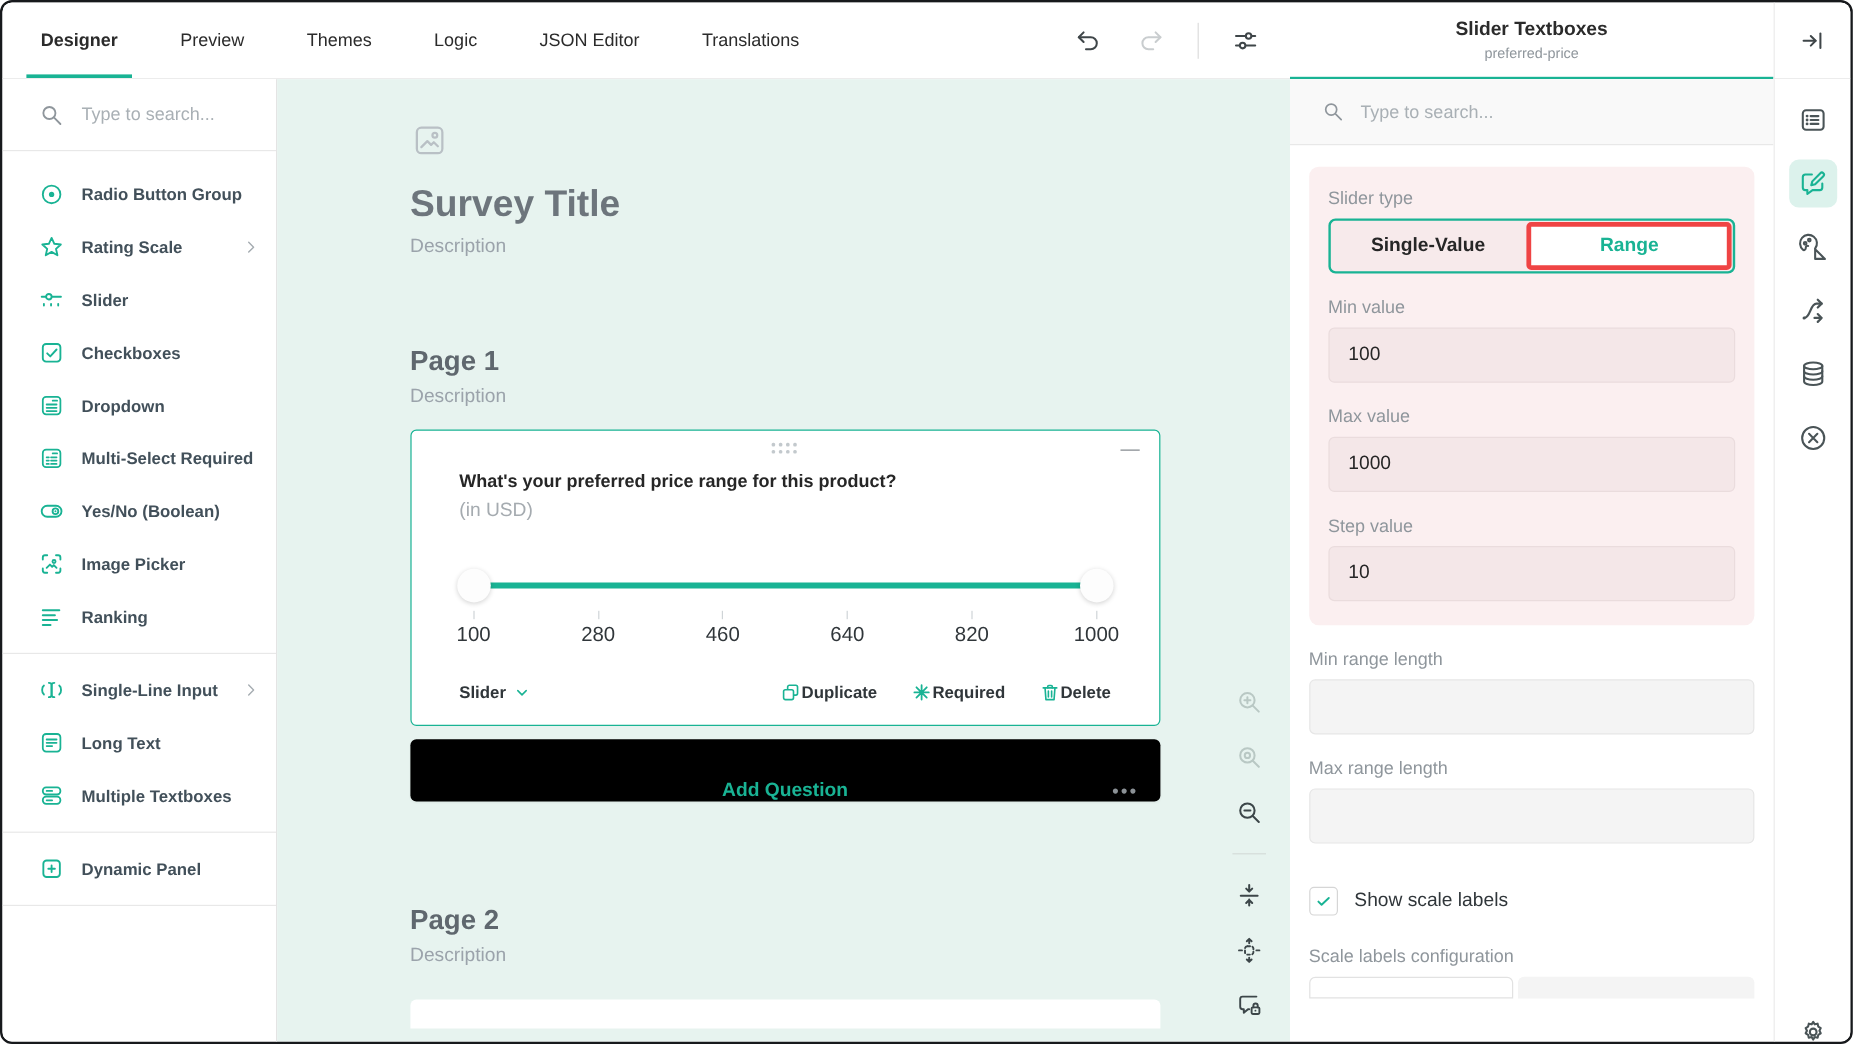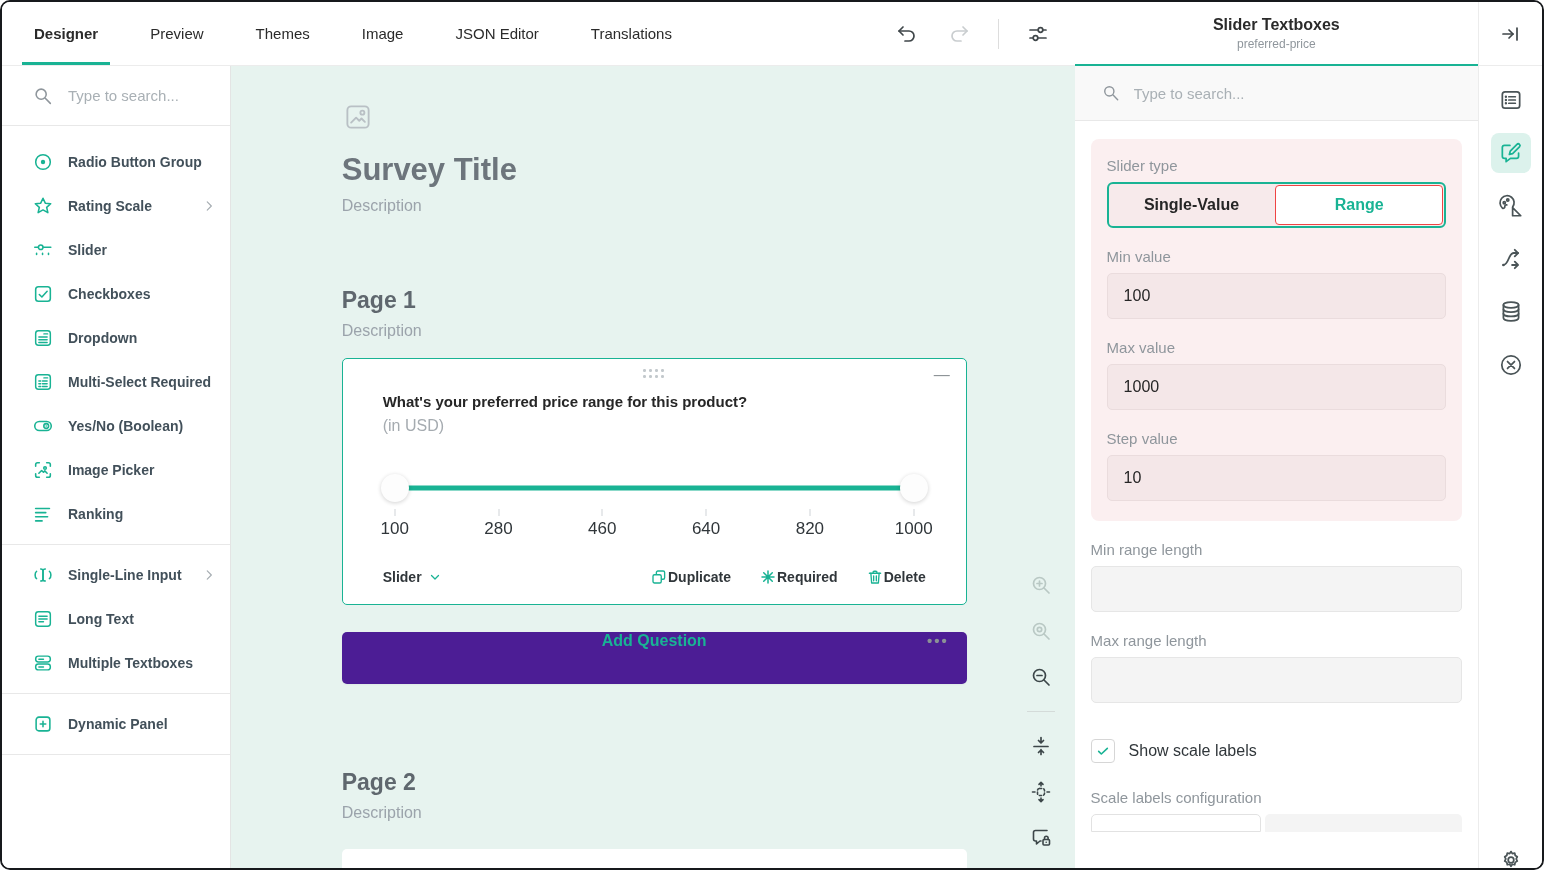--- a/index.html
+++ b/index.html
@@ -63,21 +63,21 @@
   .slider-labels { margin:2px 12px 0 12px; position:relative; height:20px; }
   .slider-labels span { position:absolute; transform:translateX(-50%); font-size:17px; color:#30363a; white-space:nowrap; }
 
   .q-footer { position:absolute; left:40px; right:40px; bottom:18px; display:flex; align-items:center; }
   .q-type { display:flex; align-items:center; gap:6px; font-size:14px; font-weight:700; color:#30363a; cursor:pointer; }
   .q-type .ticon { color:#19b394; }
   .q-actions { margin-left:auto; display:flex; align-items:center; gap:28px; }
   .q-action { display:flex; align-items:center; gap:0; font-size:14px; font-weight:700; color:#30363a; cursor:pointer; }
   .q-action .ticon { width:18px; height:18px; color:#19b394; }
 
-  .add-bar { margin-top:27px; width:625px; height:52px; background:#4c1d95; border-radius:5px; display:flex; align-items:flex-start; position:relative; box-shadow:0 1px 2px rgba(0,0,0,0.04); }
+  .add-bar { margin-top:11px; width:625px; height:52px; background:#000000; border-radius:5px; display:flex; align-items:flex-end; position:relative; box-shadow:0 1px 2px rgba(0,0,0,0.04); }
   .add-label { flex:1; text-align:center; color:#19b394; font-size:16px; font-weight:700; cursor:pointer; }
   .add-menu { position:absolute; right:18px; color:#8b9196; letter-spacing:2px; font-size:15px; font-weight:700; cursor:pointer; }
 
   .stub-bar { margin-top:27px; width:625px; height:24px; background:#fff; border-radius:5px 5px 0 0; }
 
   .float-tools { position:absolute; right:20px; top:507px; display:flex; flex-direction:column; align-items:center; gap:22px; }
   .ft { width:24px; height:24px; cursor:pointer; }
   .ft.lite { color:#b9c8c4; }
   .ft.dark { color:#3c4649; }
   .ft-div { width:28px; height:1px; background:#d4dbd9; }
@@ -87,21 +87,21 @@
   .set-search { height:55px; background:#f9f9f9; border-bottom:1px solid #e8e8e8; display:flex; align-items:center; gap:13px; padding-left:26px; color:#8f969c; flex:0 0 auto; }
   .set-search input { border:none; outline:none; background:transparent; font-size:15px; color:#555; width:250px; font-family:inherit; }
   .set-search input::placeholder { color:#a9b0b5; }
   .set-body { padding:18px 16px 0 16px; }
   .hl-section { background:#fbeff0; border-radius:8px; padding:14px 16px 20px 16px; }
   .set-label { font-size:15px; color:#8f969c; margin-top:20px; }
   .set-label.first { margin-top:4px; }
   .toggle { margin-top:8px; height:46px; border:2px solid #19b394; border-radius:6px; display:flex; overflow:hidden; background:#f7eaeb; }
   .toggle-seg { flex:1; display:flex; align-items:center; justify-content:center; font-size:16px; cursor:pointer; }
   .toggle-seg.unsel { color:#262626; font-weight:600; }
-  .toggle-seg.sel { background:#fff; color:#19b394; font-weight:700; border-radius:4px; margin:1px; border:1px solid #ef4444; }
+  .toggle-seg.sel { background:#fff; color:#19b394; font-weight:700; border-radius:4px; margin:1px; border:4px solid #ef4444; }
   .set-input { margin-top:8px; width:100%; height:46px; border-radius:5px; font-size:16px; color:#262626; padding:0 16px; font-family:inherit; outline:none; }
   .set-input.pink { background:#f4e7e8; border:1px solid #eadcdd; }
   .set-input.gray { background:#f4f4f4; border:1px solid #e6e6e6; }
   .chk-row { margin-top:36px; display:flex; align-items:center; gap:14px; cursor:pointer; }
   .chk-box { width:24px; height:24px; background:#fff; border:1px solid #d6d6d6; border-radius:4px; display:flex; align-items:center; justify-content:center; color:#19b394; }
   .chk-label { font-size:16px; color:#30363a; }
   .stub-seg { margin-top:8px; height:18px; display:flex; }
   .stub-seg .a { width:170px; background:#fff; border:1px solid #e2e2e2; border-radius:5px 5px 0 0; }
   .stub-seg .b { flex:1; background:#f4f4f4; border-radius:5px 5px 0 0; margin-left:4px; }
 
@@ -117,21 +117,21 @@
 <body>
 
 <div class="frame">
 
   <div class="topbar">
     <div class="topbar-left">
       <div class="tabs">
         <div class="tab active">Designer</div>
         <div class="tab">Preview</div>
         <div class="tab">Themes</div>
-        <div class="tab">Image</div>
+        <div class="tab">Logic</div>
         <div class="tab">JSON Editor</div>
         <div class="tab">Translations</div>
       </div>
       <div class="topbar-actions">
         <span class="icon-btn">
           <svg width="24" height="24" viewBox="0 0 24 24" fill="none" stroke="currentColor" stroke-width="1.7" stroke-linecap="round" stroke-linejoin="round">
               <path d="M8 5 L4 9 L8 13"></path>
               <path d="M4 9 H14 a5 5 0 0 1 0 10 H10"></path>
             </svg>
         </span>

